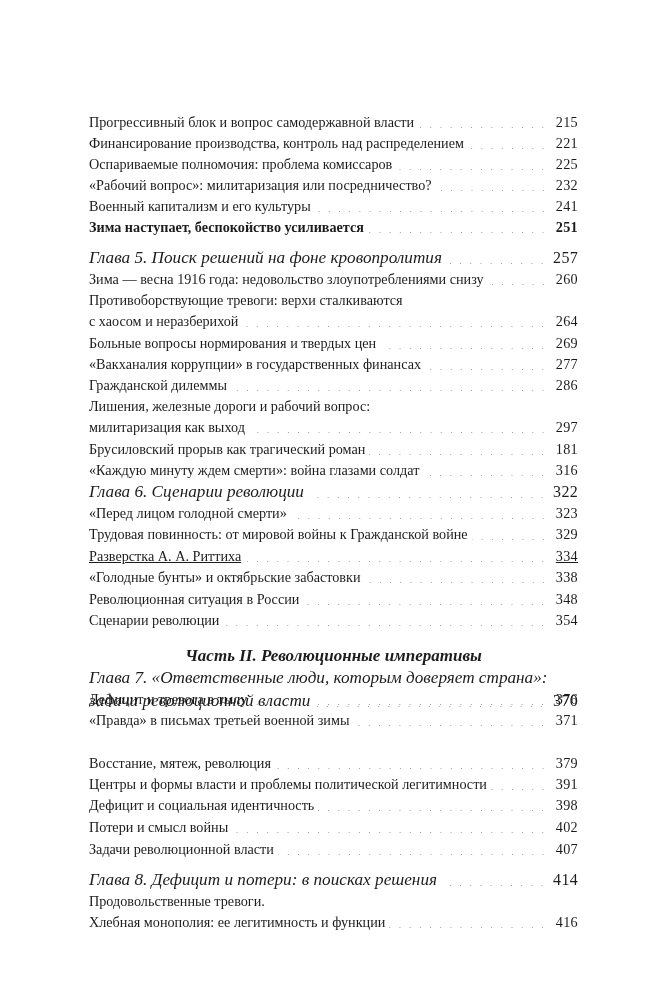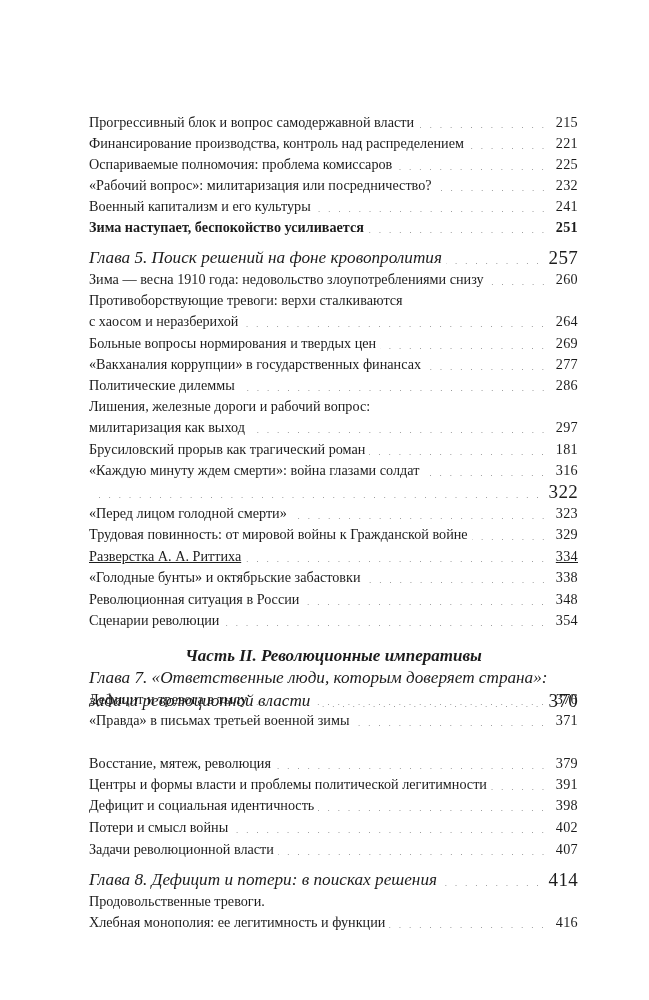--- a/index.html
+++ b/index.html
@@ -12,21 +12,21 @@
   .row .first { display: block; white-space: nowrap; }
   .line { display: flex; align-items: center; white-space: nowrap; }
   .line .txt { flex: 0 0 auto; }
   .line .leader {
     flex: 1 1 auto; margin: 0 6px 0 4px; height: 1px; align-self: flex-end; margin-bottom: 5px;
     background-image: radial-gradient(circle, #9a9a9a 0.7px, transparent 1px);
     background-size: 10.2px 2px; background-repeat: repeat-x; background-position: right center;
   }
   .line .pg { flex: 0 0 auto; min-width: 24px; text-align: right; letter-spacing: 0.3px; }
   .chapter { font-style: italic; font-size: 17.2px; line-height: 23px; }
-  .chapter .pg { font-style: normal; font-size: 19px; }
+  .chapter .pg { font-style: normal; font-size: 16px; }
   .part {
     position: absolute; left: 0; width: 489px; text-align: center;
     font-weight: bold; font-style: italic; font-size: 17px; line-height: 22px;
   }
 </style>
 </head>
 <body>
 
 <div class="toc">
   <div id="toc-a">
@@ -74,21 +74,21 @@
       </div>
       <div class="row chapter" style="top: 246px;">
         <div class="line">
           <span class="txt">Глава 5. Поиск решений на фоне кровопролития</span>
           <span class="leader"></span>
           <span class="pg">257</span>
         </div>
       </div>
       <div class="row" style="top: 269px;">
         <div class="line">
-          <span class="txt">Зима — весна 1910 года: недовольство злоупотреблениями снизу</span>
+          <span class="txt">Зима — весна 1916 года: недовольство злоупотреблениями снизу</span>
           <span class="leader"></span>
           <span class="pg">260</span>
         </div>
       </div>
       <div class="row" style="top: 290px;">
         <span class="first">Противоборствующие тревоги: верхи сталкиваются</span>
         <div class="line">
           <span class="txt">с хаосом и неразберихой</span>
           <span class="leader"></span>
           <span class="pg">264</span>
@@ -103,21 +103,21 @@
       </div>
       <div class="row" style="top: 354px;">
         <div class="line">
           <span class="txt">«Вакханалия коррупции» в государственных финансах</span>
           <span class="leader"></span>
           <span class="pg">277</span>
         </div>
       </div>
       <div class="row" style="top: 375px;">
         <div class="line">
-          <span class="txt">Политические дилеммы</span>
+          <span class="txt">Гражданской дилеммы</span>
           <span class="leader"></span>
           <span class="pg">286</span>
         </div>
       </div>
       <div class="row" style="top: 396px;">
         <span class="first">Лишения, железные дороги и рабочий вопрос:</span>
         <div class="line">
           <span class="txt">милитаризация как выход</span>
           <span class="leader"></span>
           <span class="pg">297</span>
@@ -132,20 +132,21 @@
       </div>
       <div class="row" style="top: 460px;">
         <div class="line">
           <span class="txt">«Каждую минуту ждем смерти»: война глазами солдат</span>
           <span class="leader"></span>
           <span class="pg">316</span>
         </div>
       </div>
       <div class="row chapter" style="top: 480px;">
         <div class="line">
+          <span class="txt">Глава 6. Сценарии революции</span>
           <span class="leader"></span>
           <span class="pg">322</span>
         </div>
       </div>
       <div class="row" style="top: 503px;">
         <div class="line">
           <span class="txt">«Перед лицом голодной смерти»</span>
           <span class="leader"></span>
           <span class="pg">323</span>
         </div>

